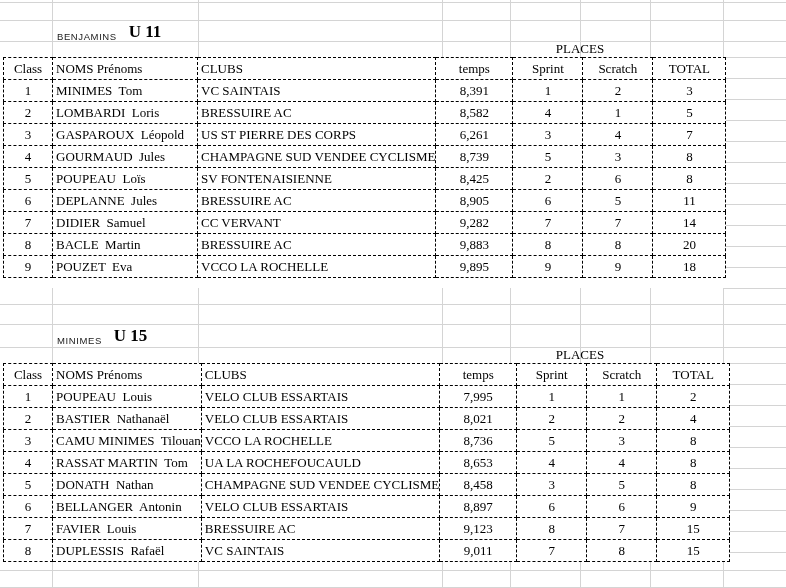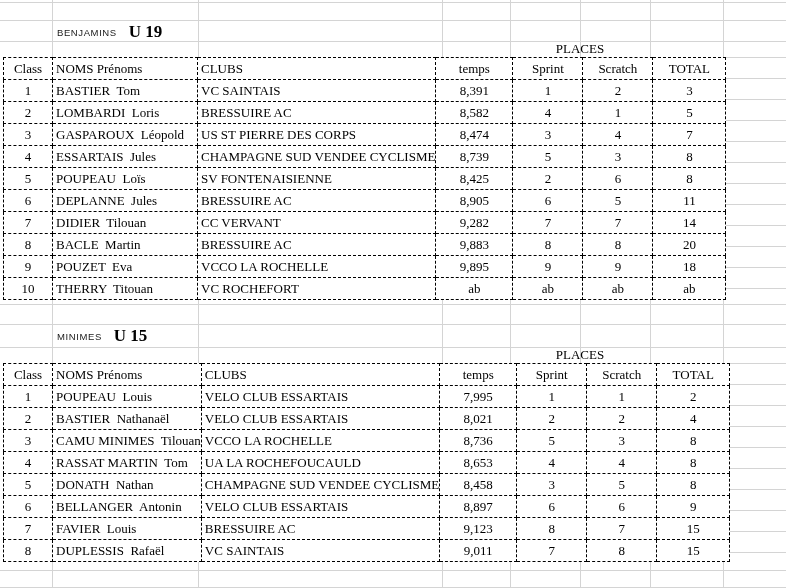--- a/index.html
+++ b/index.html
@@ -11,21 +11,21 @@
   table.grid {
     position:absolute; left:3px; border-collapse:collapse; table-layout:fixed;
     background:#ffffff;
   }
   table.grid td, table.grid th {
     border:1px dashed #000; font-weight:normal; font-size:13px;
     padding:0; text-align:center; height:21px; line-height:20px;
     overflow:hidden; white-space:pre; color:#000;
   }
   table.grid .al { text-align:left; padding-left:3px; }
-  .title-row { position:absolute; display:flex; align-items:center; gap:12px; z-index:2; }
+  .title-row { position:absolute; display:flex; align-items:flex-end; gap:12px; z-index:2; }
   .cat {
     font-family:"Liberation Sans", sans-serif; font-size:9.5px;
     letter-spacing:0.6px; color:#1a1a1a;
   }
   .big { font-size:17px; font-weight:bold; color:#000; }
   .places {
     position:absolute; left:510px; width:140px; height:16px;
     text-align:center; font-size:13px; line-height:16px; color:#000; z-index:2;
   }
 </style>
@@ -82,21 +82,21 @@
       <div class="gl" style="left: 724px; top: 447px; width: 62px; height: 1px;"></div>
       <div class="gl" style="left: 724px; top: 468px; width: 62px; height: 1px;"></div>
       <div class="gl" style="left: 724px; top: 489px; width: 62px; height: 1px;"></div>
       <div class="gl" style="left: 724px; top: 510px; width: 62px; height: 1px;"></div>
       <div class="gl" style="left: 724px; top: 531px; width: 62px; height: 1px;"></div>
       <div class="gl" style="left: 724px; top: 552px; width: 62px; height: 1px;"></div>
     </div>
 
   <div class="title-row" style="left:57px; top:22px; height:20px;">
     <span class="cat">BENJAMINS</span>
-    <span class="big">U 19</span>
+    <span class="big">U 11</span>
   </div>
   <div class="places" style="top:41px;">PLACES</div>
   <table class="grid" id="table-0" style="top:57px;">
       <colgroup>
         <col style="width: 49px;">
         <col style="width: 145px;">
         <col style="width: 236px;">
         <col style="width: 77px;">
         <col style="width: 70px;">
         <col style="width: 70px;">
@@ -109,48 +109,48 @@
           <th class="al">CLUBS</th>
           <th>temps</th>
           <th>Sprint</th>
           <th>Scratch</th>
           <th>TOTAL</th>
         </tr>
       </thead>
       <tbody>
         <tr>
           <td>1</td>
-          <td class="al">BASTIER  Tom</td>
+          <td class="al">MINIMES  Tom</td>
           <td class="al">VC SAINTAIS</td>
           <td>8,391</td>
           <td>1</td>
           <td>2</td>
           <td>3</td>
         </tr>
         <tr>
           <td>2</td>
           <td class="al">LOMBARDI  Loris</td>
           <td class="al">BRESSUIRE AC</td>
           <td>8,582</td>
           <td>4</td>
           <td>1</td>
           <td>5</td>
         </tr>
         <tr>
           <td>3</td>
           <td class="al">GASPAROUX  Léopold</td>
           <td class="al">US ST PIERRE DES CORPS</td>
-          <td>8,474</td>
-          <td>3</td>
-          <td>4</td>
-          <td>7</td>
-        </tr>
-        <tr>
-          <td>4</td>
-          <td class="al">ESSARTAIS  Jules</td>
+          <td>6,261</td>
+          <td>3</td>
+          <td>4</td>
+          <td>7</td>
+        </tr>
+        <tr>
+          <td>4</td>
+          <td class="al">GOURMAUD  Jules</td>
           <td class="al">CHAMPAGNE SUD VENDEE CYCLISME</td>
           <td>8,739</td>
           <td>5</td>
           <td>3</td>
           <td>8</td>
         </tr>
         <tr>
           <td>5</td>
           <td class="al">POUPEAU  Loïs</td>
           <td class="al">SV FONTENAISIENNE</td>
@@ -163,21 +163,21 @@
           <td>6</td>
           <td class="al">DEPLANNE  Jules</td>
           <td class="al">BRESSUIRE AC</td>
           <td>8,905</td>
           <td>6</td>
           <td>5</td>
           <td>11</td>
         </tr>
         <tr>
           <td>7</td>
-          <td class="al">DIDIER  Tilouan</td>
+          <td class="al">DIDIER  Samuel</td>
           <td class="al">CC VERVANT</td>
           <td>9,282</td>
           <td>7</td>
           <td>7</td>
           <td>14</td>
         </tr>
         <tr>
           <td>8</td>
           <td class="al">BACLE  Martin</td>
           <td class="al">BRESSUIRE AC</td>
@@ -187,29 +187,20 @@
           <td>20</td>
         </tr>
         <tr>
           <td>9</td>
           <td class="al">POUZET  Eva</td>
           <td class="al">VCCO LA ROCHELLE</td>
           <td>9,895</td>
           <td>9</td>
           <td>9</td>
           <td>18</td>
-        </tr>
-        <tr>
-          <td>10</td>
-          <td class="al">THERRY  Titouan</td>
-          <td class="al">VC ROCHEFORT</td>
-          <td>ab</td>
-          <td>ab</td>
-          <td>ab</td>
-          <td>ab</td>
         </tr>
       </tbody>
     </table>
 
   <div class="title-row" style="left:57px; top:326px; height:20px;">
     <span class="cat">MINIMES</span>
     <span class="big">U 15</span>
   </div>
   <div class="places" style="top:347px;">PLACES</div>
   <table class="grid" id="table-1" style="top:363px;">

